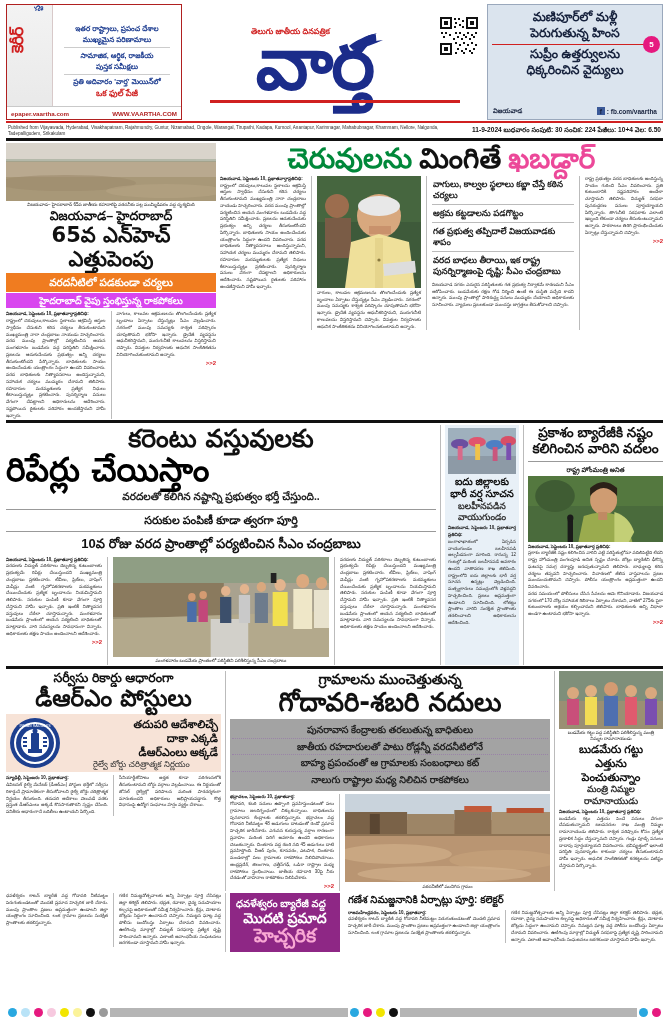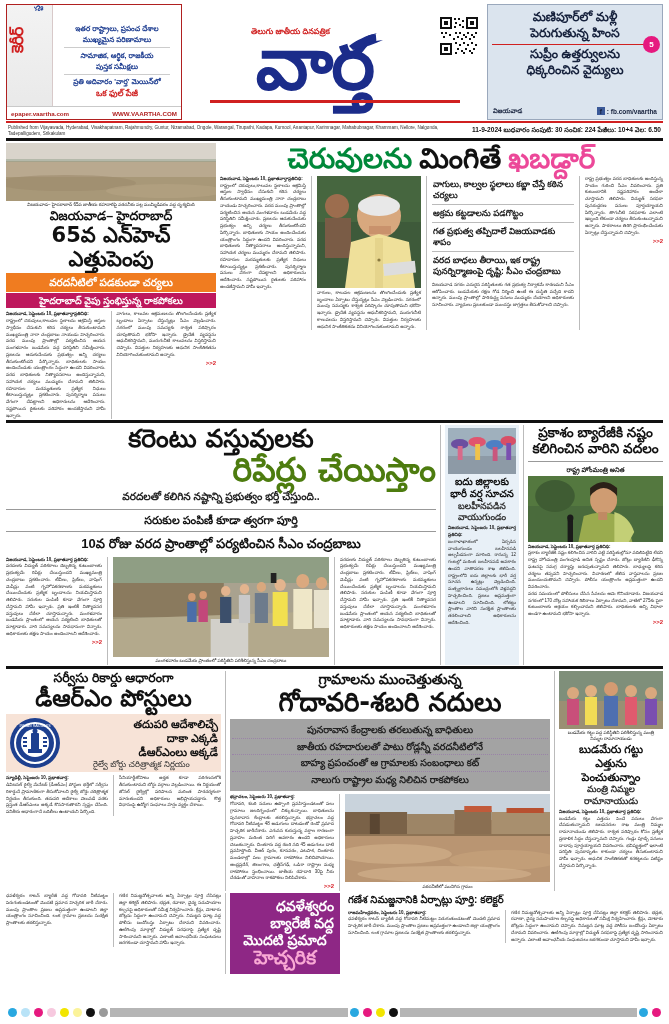--- a/index.html
+++ b/index.html
@@ -115,21 +115,21 @@
   .kicker { font-size: 12.5px; text-align: center; font-weight: bold; color: #111; line-height: 1.2; }
   .bigline {
     font-size: 21px; text-align: center; font-weight: bold; color: #111;
     line-height: 1.12; font-family: "DejaVu Sans", sans-serif;
   }
   .orange-band {
     background: #f07c20; color: #fff; font-size: 10.5px; font-weight: bold;
     text-align: center; padding: 3px 2px; line-height: 1.2; margin-top: 2px;
   }
   .orange-band2 {
-    background: #be185d; color: #fff; font-size: 9.5px; font-weight: bold;
+    background: #d946ef; color: #fff; font-size: 9.5px; font-weight: bold;
     text-align: center; padding: 2px; line-height: 1.2; border-top: 1px solid #fff;
   }
 
   .cols2 { display: flex; gap: 5px; }
   .cols3 { display: flex; gap: 5px; }
   .bodytext {
     font-size: 4.5px; color: #2b2b2b; text-align: justify; line-height: 1.5;
     hyphens: auto; word-break: break-word;
   }
 
@@ -137,37 +137,37 @@
   .bullet {
     font-size: 8.6px; font-weight: bold; color: #1a1a1a; line-height: 1.28;
     padding: 3px 1px; border-bottom: 1px solid #bbb;
   }
   .bullet:last-child { border-bottom: none; }
 
   .vrule { width: 1px; background: #bbb; }
   .hrule { height: 1px; background: #999; margin: 3px 0; }
 
   .hl2-blk { font-size: 25px; font-weight: bold; color: #111; text-align: center; line-height: 1.1; font-family:"DejaVu Sans",sans-serif; }
-  .hl2-mag { font-size: 33px; font-weight: bold; color: #4d7c0f; text-align: right; line-height: 1.08; font-family:"DejaVu Sans",sans-serif; }
+  .hl2-mag { font-size: 33px; font-weight: bold; color: #000000; text-align: left; line-height: 1.08; font-family:"DejaVu Sans",sans-serif; }
   .sub-cent { font-size: 10.5px; font-weight: bold; color: #222; text-align: center; line-height: 1.3; padding: 2px 0; }
   .sub-cent2 { font-size: 11px; font-weight: bold; color: #111; text-align: center; line-height: 1.25; padding: 1px 0; }
 
   .sidebox { background: #e8f0f7; padding: 3px; }
   .side-hd { font-size: 10px; font-weight: bold; color: #111; text-align: center; line-height: 1.25; }
   .side-sub { font-size: 9px; font-weight: bold; color: #333; text-align: center; line-height: 1.25; }
 
   .hd-right1 { font-size: 13.5px; font-weight: bold; color: #111; text-align: center; line-height: 1.22; }
   .byline-c { font-size: 6.5px; font-weight: bold; color: #111; text-align: center; padding: 1px 0; }
 
   .purple-band { background: #a3a3a3; padding: 3px 2px; }
   .pb-line { font-size: 9.6px; font-weight: bold; color: #222; text-align: center; line-height: 1.45; border-bottom: 1px dotted #9a83a8; padding: 1px 0; }
   .pb-line:last-child { border-bottom: none; }
 
   .purple-box { background: #8e2785; padding: 5px 6px; }
-  .pbx-k { font-size: 14px; color: #fff; font-weight: bold; text-align: right; line-height: 1.2; }
+  .pbx-k { font-size: 10px; color: #fff; font-weight: bold; text-align: left; line-height: 1.2; }
   .pbx-1 { font-size: 14px; color: #fff; font-weight: bold; text-align: center; line-height: 1.15; }
   .pbx-2 { font-size: 19px; color: #f9a8d4; font-weight: bold; text-align: center; line-height: 1.1; }
 
   .jump { color: #d81f26; font-weight: bold; font-size: 6px; }
   .jump-r { text-align: right; }
 
   .railbadge { width: 52px; height: 52px; flex: none; }
   .rail-txt-1 { font-size: 11px; font-weight: bold; color: #111; text-align: right; line-height: 1.3; }
   .rail-sub { font-size: 8.4px; font-weight: normal; color: #333; text-align: center; line-height: 1.2; }
   .peach { background: #f7e3d7; padding: 3px; display: flex; gap: 4px; align-items: center; }

